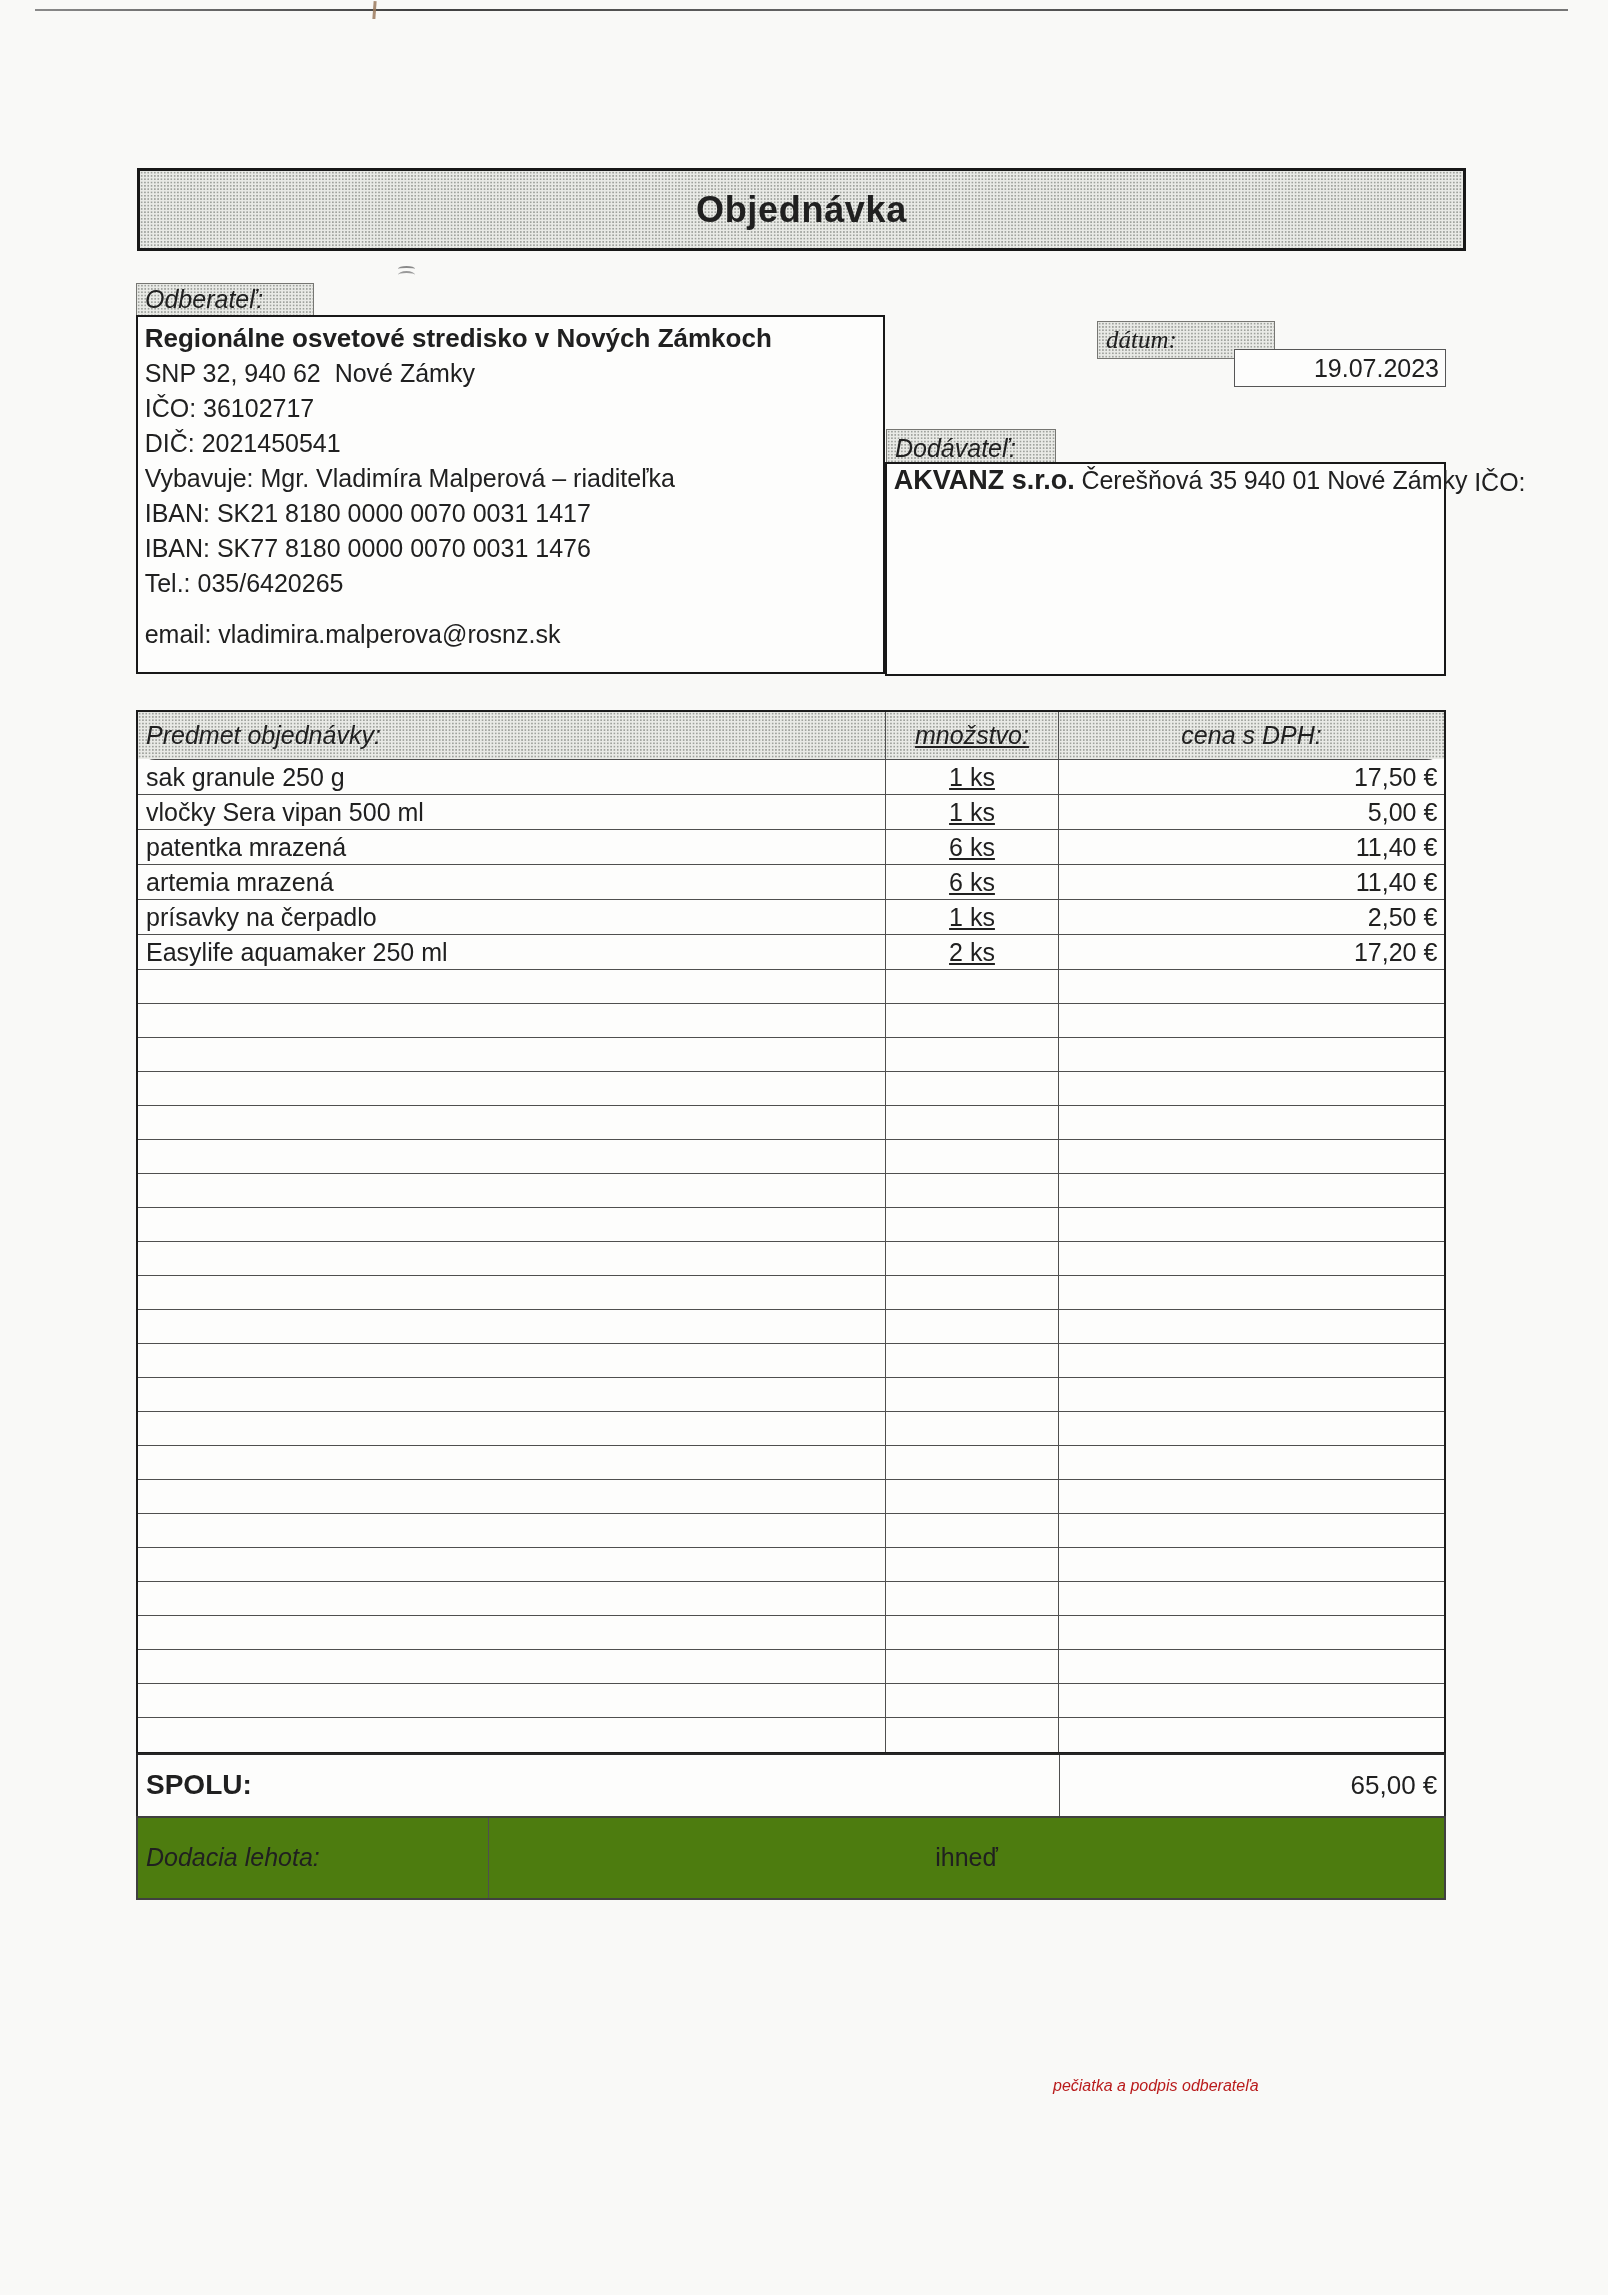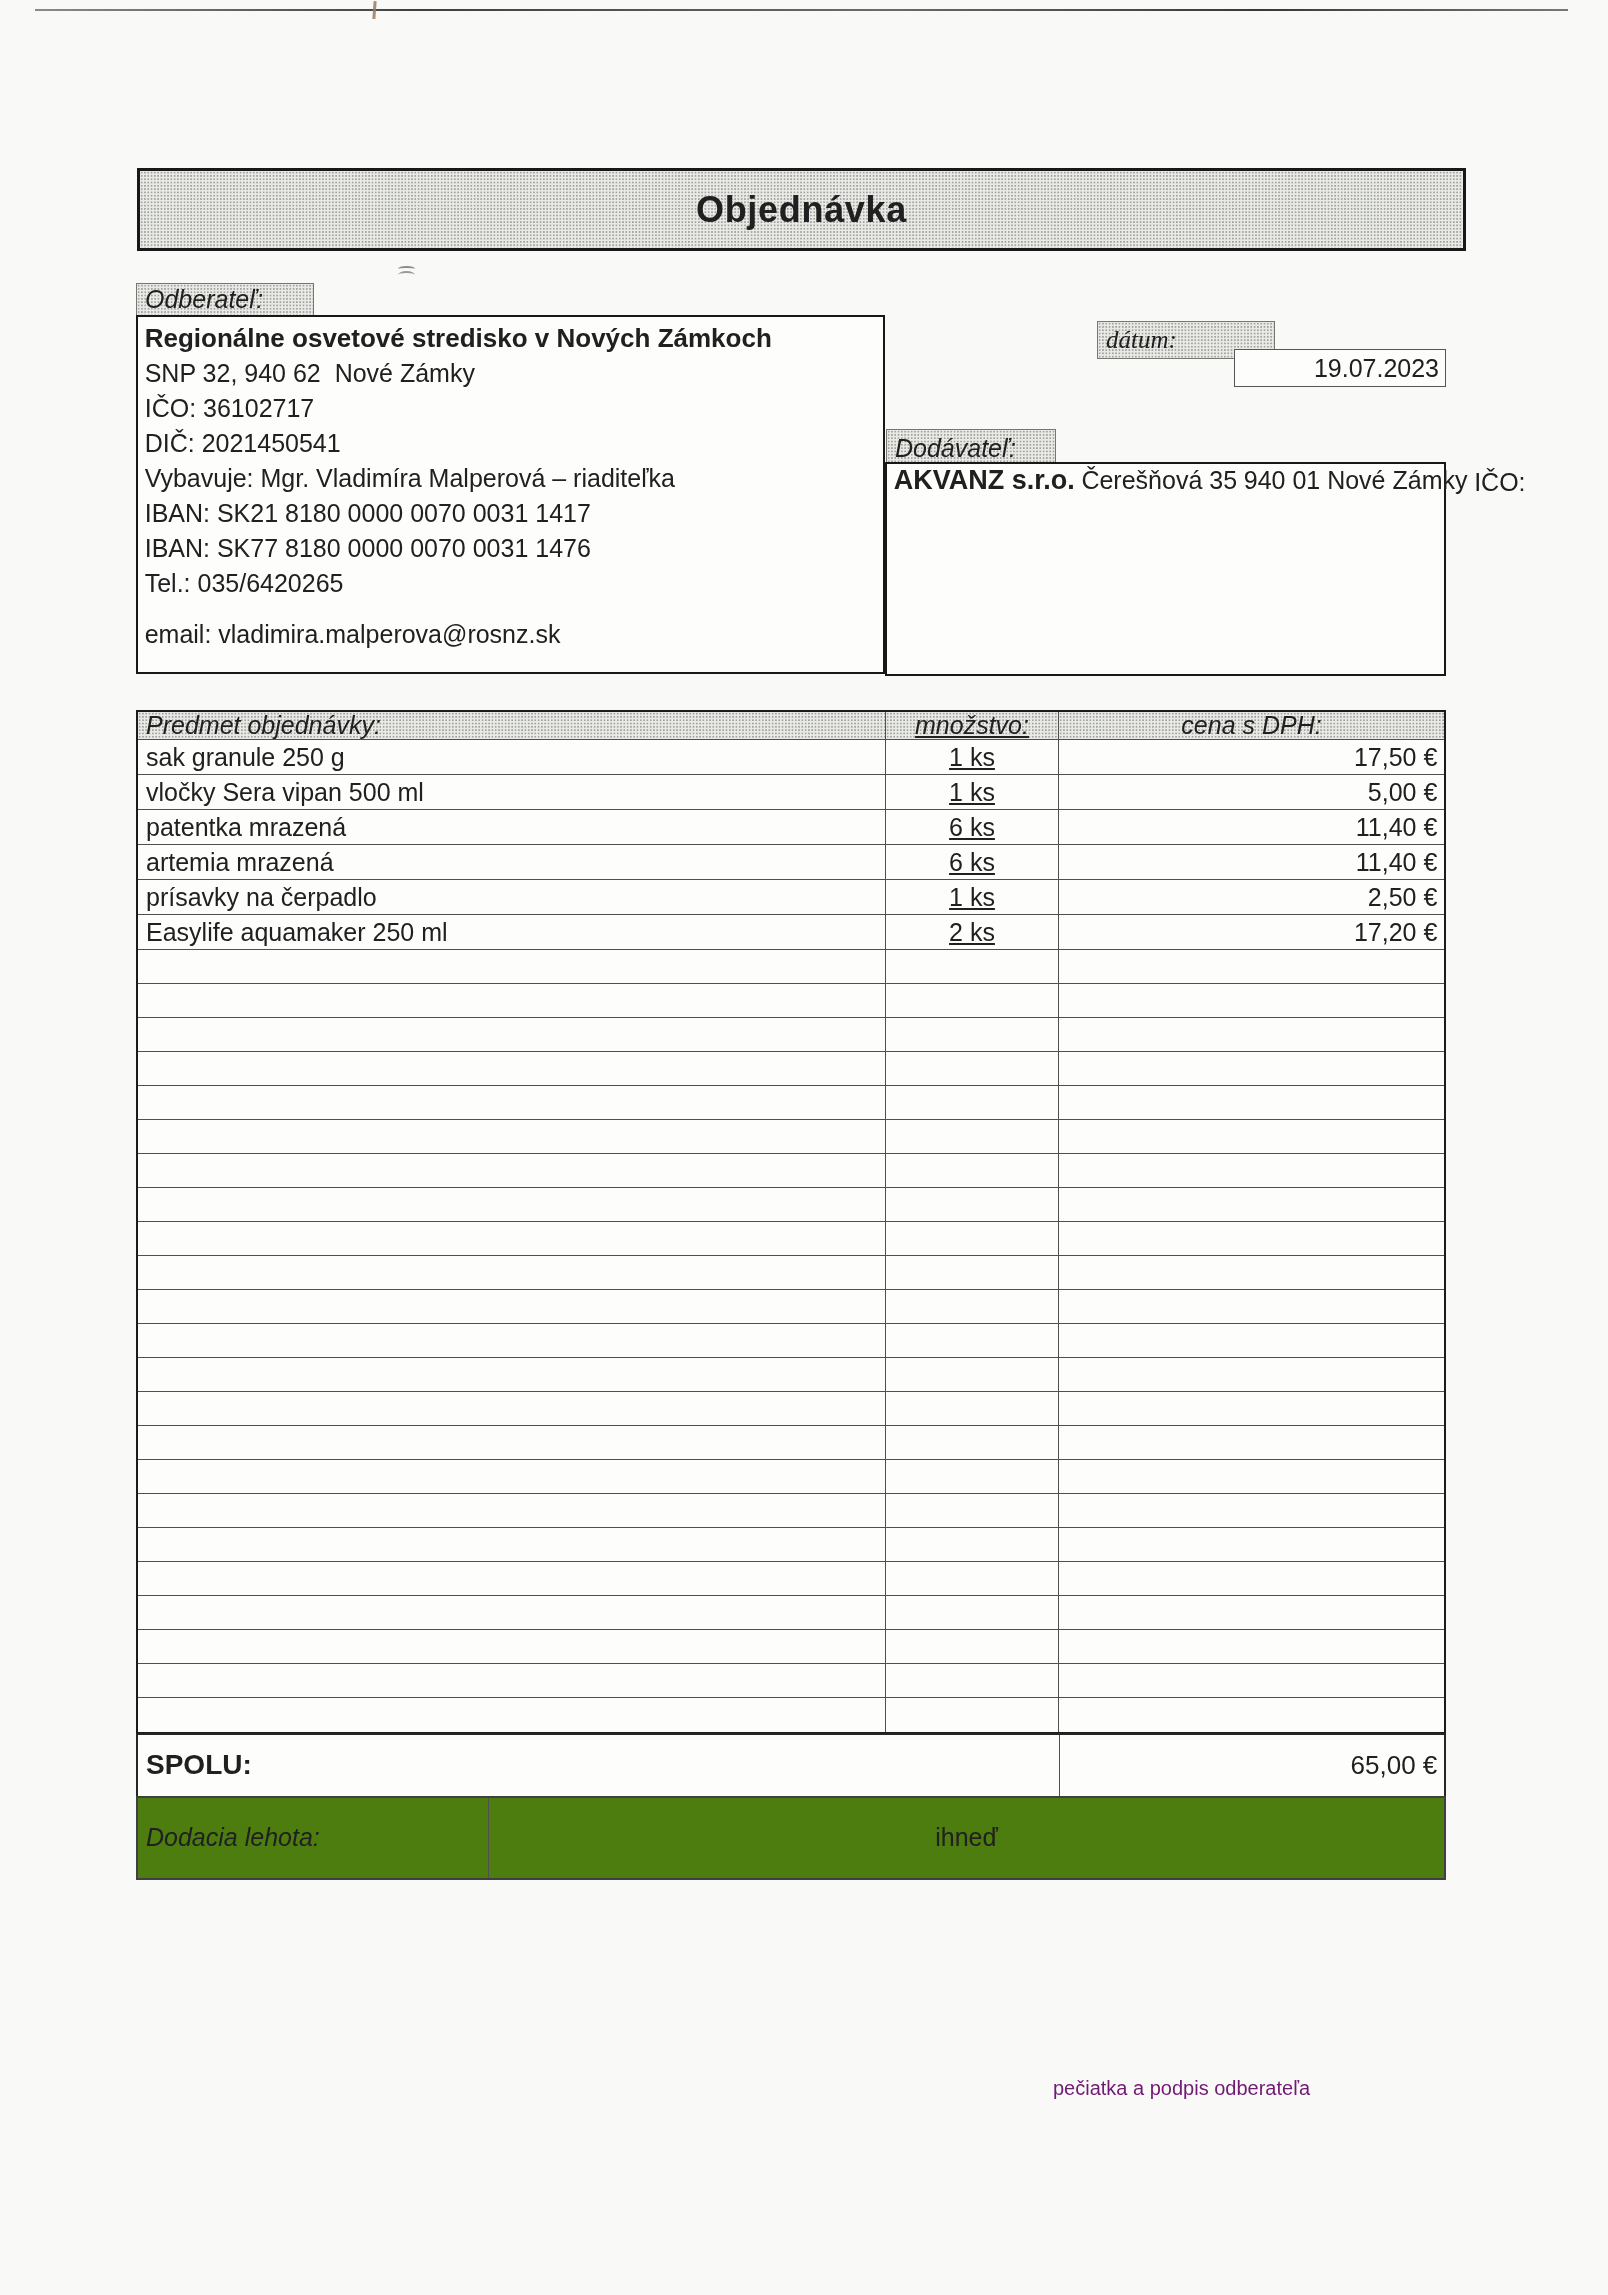--- a/index.html
+++ b/index.html
@@ -69,39 +69,39 @@
   .table-stack { position:absolute; left:136px; top:710px; width:1310px; }
   .order-table { border:2.7px solid #1b1b1b; background:#fdfdfc; }
   .trow { display:flex; border-bottom:1.3px solid #4f4f4f; }
   .trow:last-child { border-bottom:none; }
   .trow .c1 { width:748px; border-right:1.3px solid #4f4f4f; display:flex; align-items:center;
     padding-left:8px; font-size:25px; }
   .trow .c2 { width:173px; border-right:1.3px solid #4f4f4f; display:flex; align-items:center;
     justify-content:center; font-size:25px;text-decoration:underline; }
   .trow .c3 { flex:1; display:flex; align-items:center; justify-content:flex-end;
     padding-right:6.7px; font-size:25px; }
-  .trow.header { height:28px; }
+  .trow.header { height:48px;border-radius:17px; }
   .trow.header .c1, .trow.header .c2, .trow.header .c3 { font-style:italic; }
   .trow.header .c3 { justify-content:center; padding-right:0; }
   .trow.item { height:35px; }
   .trow.empty { height:34px; }
 
   .total-row { border:2px solid #262626; border-top-width:2.7px; margin-top:-1.3px; height:65px;
     display:flex; background:#fdfdfc; }
   .total-row .t-left { width:921px; display:flex; align-items:center; padding-left:8px;
     font-weight:bold; font-size:28px; }
   .total-row .t-right { flex:1; border-left:1.3px solid #4f4f4f; display:flex; align-items:center;
     justify-content:flex-end; padding-right:6.7px; font-size:26px; }
 
   .delivery-row { border:2px solid #404040; margin-top:-2px; height:84px; display:flex; background:#4d7c0f; }
   .delivery-row .d-left { width:351px; border-right:1.3px solid #4f4f4f; display:flex; align-items:center;
     padding-left:8px; font-style:italic; font-size:25px; }
   .delivery-row .d-right { flex:1; display:flex; align-items:center; justify-content:center; font-size:25px; }
 
-  .stamp-note { position:absolute; left:1053px; top:2077px; font-size:20px; color:#701a75; }
+  .stamp-note { position:absolute; left:1053px; top:2077px; font-style:italic; font-size:16px; color:#b91c1c; }
 </style>
 </head>
 <body>
 
 <div id="page">
 
   <div class="top-scan-line"></div>
   <div class="top-tick"></div>
   <div class="speck-tilde"></div>
   <div class="speck-apostrophe"></div>

